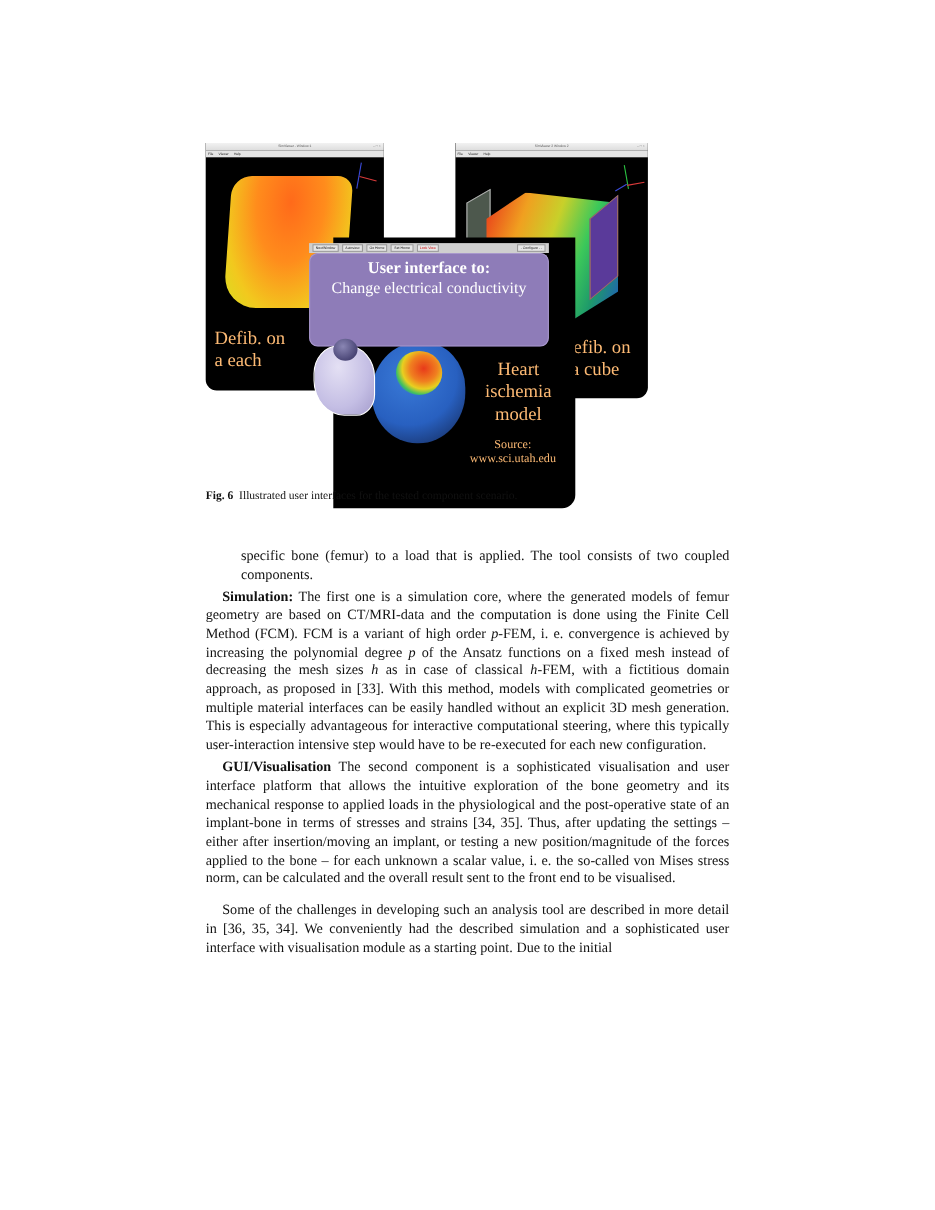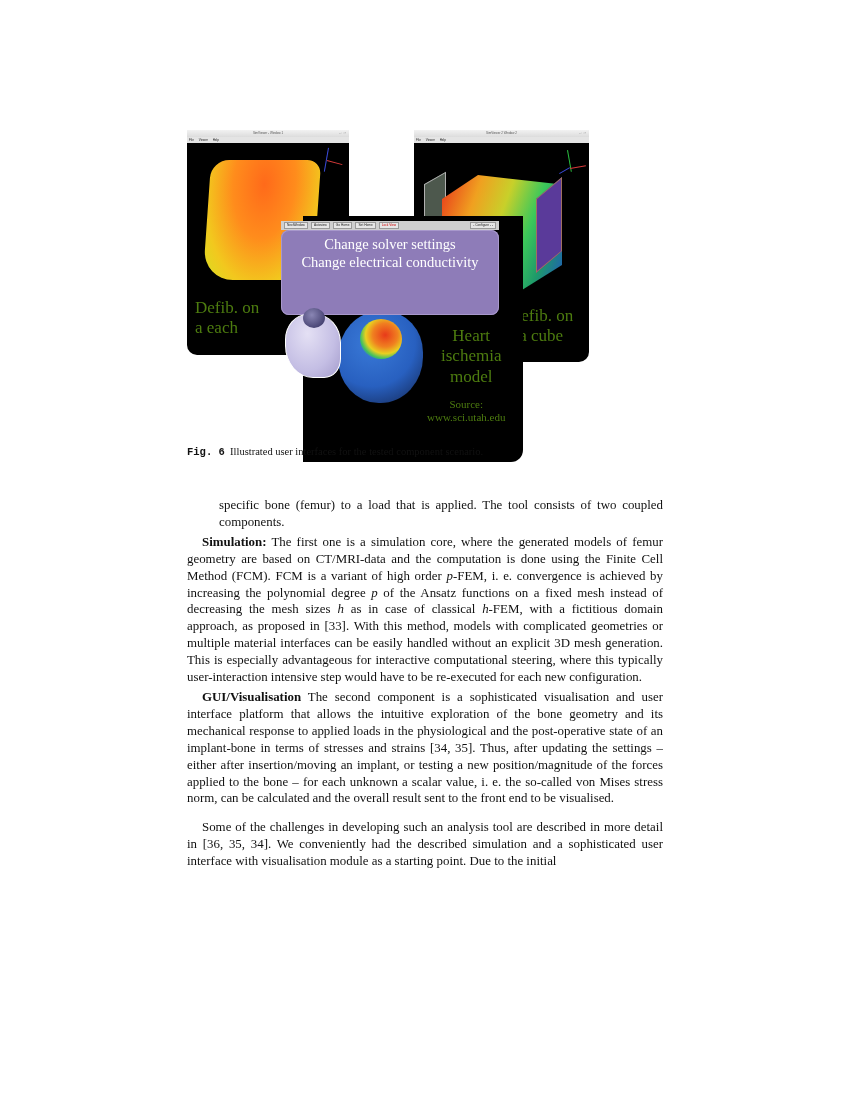--- a/index.html
+++ b/index.html
@@ -12,39 +12,39 @@
   .menubar span { margin-right: 4px; }
   #win-torso { left: 0; top: 0; width: 162px; height: 225px; }
   #win-cube { left: 227px; top: 0; width: 175px; height: 232px; }
   #win-heart { left: 116px; top: 86px; width: 220px; height: 246px; border-radius: 0 0 12px 0; }
   .torso-body { position: absolute; left: 20px; top: 30px; width: 110px; height: 120px; background: radial-gradient(ellipse at 50% 20%, #ff6a1a 0%, #ff8c1c 40%, #f2c81e 75%, #d8e021 100%); border-radius: 18px 14px 30px 30px; transform: skewX(-4deg); }
   .axes { position: absolute; width: 24px; height: 24px; }
   .axes i { position: absolute; display: block; height: 1px; transform-origin: 0 0; }
   .cube { position: absolute; left: 28px; top: 45px; width: 120px; height: 120px; background: linear-gradient(110deg, #e8321a 0%, #f0a020 25%, #c8d02a 45%, #3cc85a 65%, #1e9a6a 80%, #2050c8 100%); clip-path: polygon(30% 0%, 100% 8%, 100% 75%, 60% 100%, 0% 85%, 0% 20%); }
   .plate-l { position: absolute; left: 10px; top: 48px; width: 20px; height: 80px; background: rgba(140,160,140,0.55); border: 1px solid #b0b0b0; transform: skewY(-30deg); }
   .plate-r { position: absolute; left: 122px; top: 58px; width: 24px; height: 72px; background: #5a3a9a; border: 1px solid #a07060; transform: skewY(-40deg); }
-  .label-white { position: absolute; color: #4d7c0f; font-family: "Liberation Serif", serif; text-align: center; line-height: 1.2; }
+  .label-white { position: absolute; color: #fdba74; font-family: "Liberation Serif", serif; text-align: center; line-height: 1.2; }
   #torso-label { left: 8px; top: 168px; font-size: 17px; text-align: left; }
   #cube-label { left: 95px; top: 176px; font-size: 17px; }
   #heart-label { left: 138px; top: 110px; font-size: 17px; }
   #source-label { left: 124px; top: 182px; font-size: 11px; }
   .heart-blob { position: absolute; left: 35px; top: 95px; width: 85px; height: 92px; border-radius: 50% 45% 50% 48%; background: radial-gradient(circle at 40% 35%, #3a7ad8 0%, #2860c0 55%, #1c3e80 80%, #3a4a3a 100%); }
   .heart-hot { position: absolute; left: 22px; top: 8px; width: 42px; height: 40px; background: radial-gradient(ellipse at 60% 40%, #e83a1a 0%, #f08020 35%, #e8d020 55%, #40c060 70%, rgba(60,130,220,0) 80%); border-radius: 50%; }
   .ui-toolbar { position: absolute; left: 94px; top: 91px; width: 218px; height: 9px; background: #cfcfcf; display: flex; align-items: center; gap: 3px; padding: 0 3px; box-sizing: border-box; font-family: "Liberation Sans", sans-serif; font-size: 3.2px; }
   .ui-toolbar .tb { background: #e6e6e6; border: 1px solid #999; padding: 0 2px; line-height: 5px; color: #222; }
   .ui-toolbar .tb.red { color: #c00; }
   .ui-toolbar .tb.cfg { margin-left: auto; }
   .bubble { position: absolute; left: 94px; top: 100px; width: 218px; height: 85px; background: #8e7cb8; border-radius: 8px; box-shadow: 0 0 0 1px #a898cc inset; }
   .bubble-text { position: absolute; left: 0; right: 0; top: 5px; text-align: center; color: #fff; font-family: "Liberation Serif", serif; font-size: 14.5px; line-height: 18px; }
   .bubble-text .head { font-weight: bold; font-size: 15px; }
   .mouse { position: absolute; left: 98px; top: 178px; width: 56px; height: 70px; }
   .mouse .shell { position: absolute; left: 0; top: 6px; width: 54px; height: 62px; background: radial-gradient(ellipse at 40% 30%, #e4e0f4 0%, #c4bee4 60%, #a49ccc 100%); border-radius: 40% 45% 30% 50%; border: 1px solid #fff; }
   .mouse .ball { position: absolute; left: 18px; top: 0; width: 22px; height: 20px; border-radius: 50%; background: radial-gradient(circle at 40% 35%, #8a86b4 0%, #4a4676 70%); }
   .caption { position: absolute; left: 187px; top: 446px; width: 480px; font-size: 10.5px; }
-  .caption b { font-family: Liberation Mono, monospace; }
+  .caption b { font-family: Liberation Serif, serif; }
   .body-text { position: absolute; left: 187px; top: 497px; width: 476px; font-size: 12.9px; line-height: 16.9px; text-align: justify; }
   .body-text p { margin: 0 0 3px 0; text-indent: 15px; }
   .body-text p.noindent { text-indent: 0; margin-left: 32px; }
 </style>
 </head>
 <body>
 
 <div class="figure">
 
   <div class="win" id="win-torso">
@@ -111,21 +111,21 @@
     <span class="tb">NextWindow</span>
     <span class="tb">Autoview</span>
     <span class="tb">Go Home</span>
     <span class="tb">Set Home</span>
     <span class="tb red">Lock View</span>
     <span class="tb cfg">- Configure - -</span>
   </div>
 
   <div class="bubble">
     <div class="bubble-text">
-      <div>Change solver settings</div>
+      <div class="head">User interface to:</div>
       <div>Change electrical conductivity</div>
     </div>
   </div>
 
   <div class="mouse">
     <div class="shell"></div>
     <div class="ball"></div>
   </div>
 </div>
 

